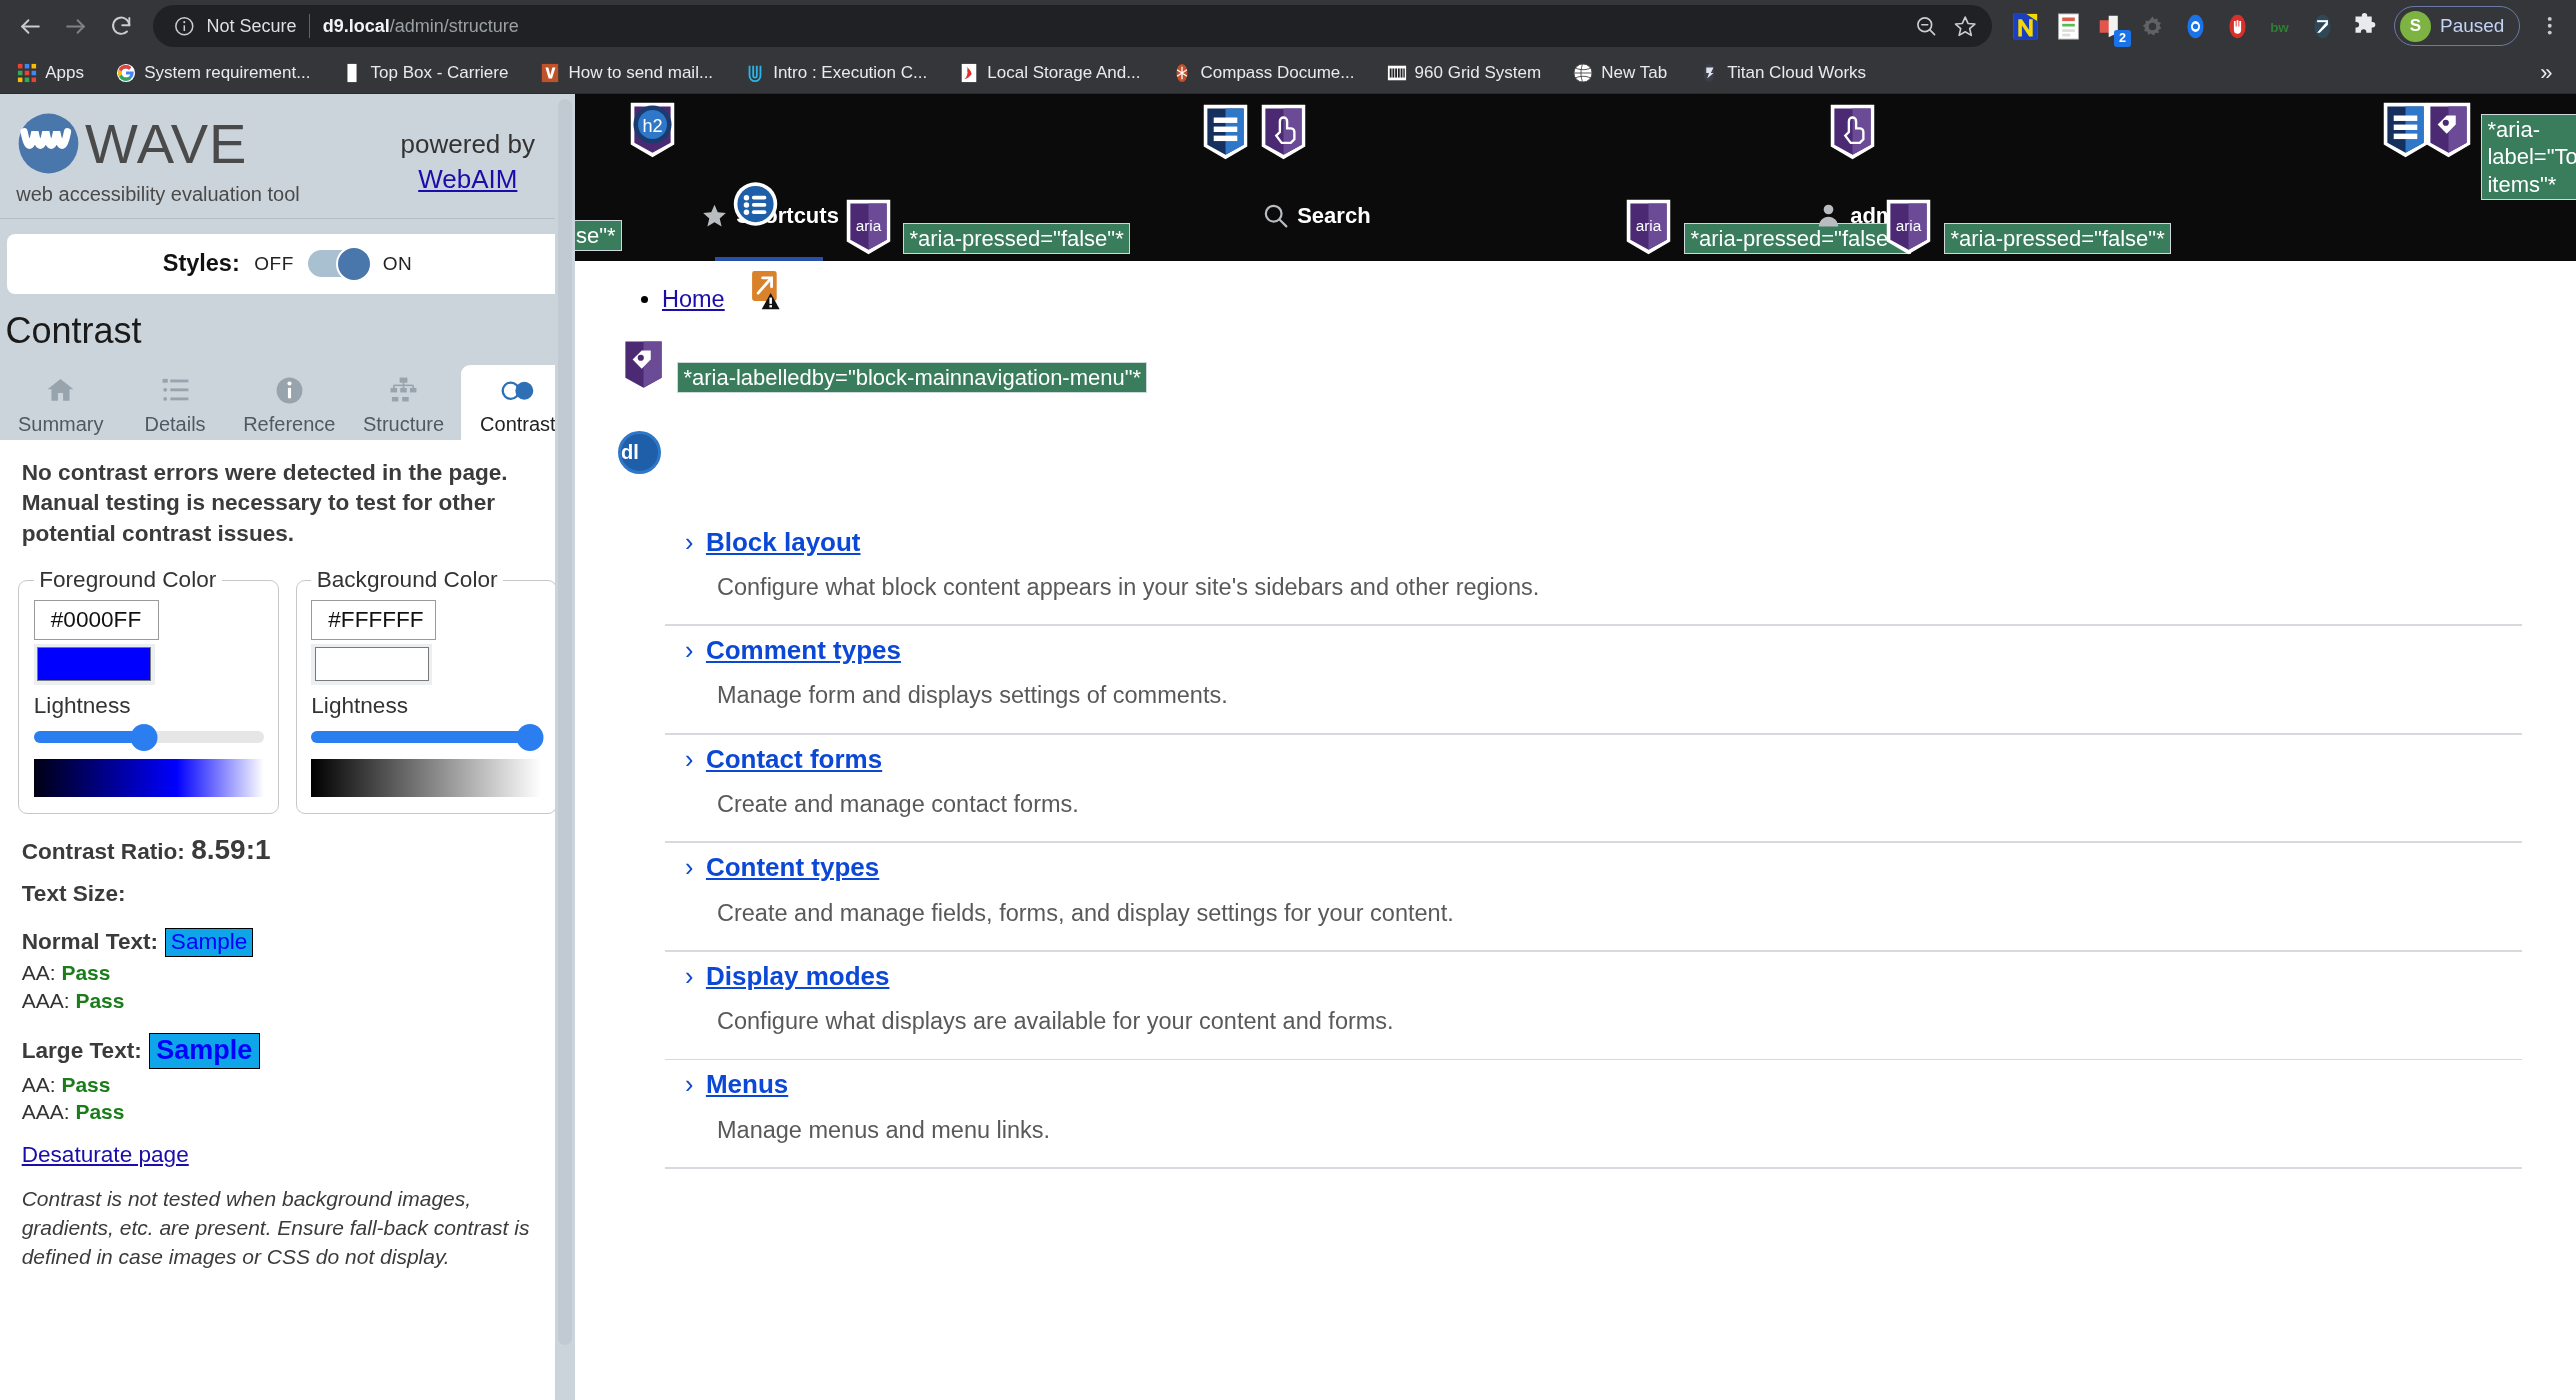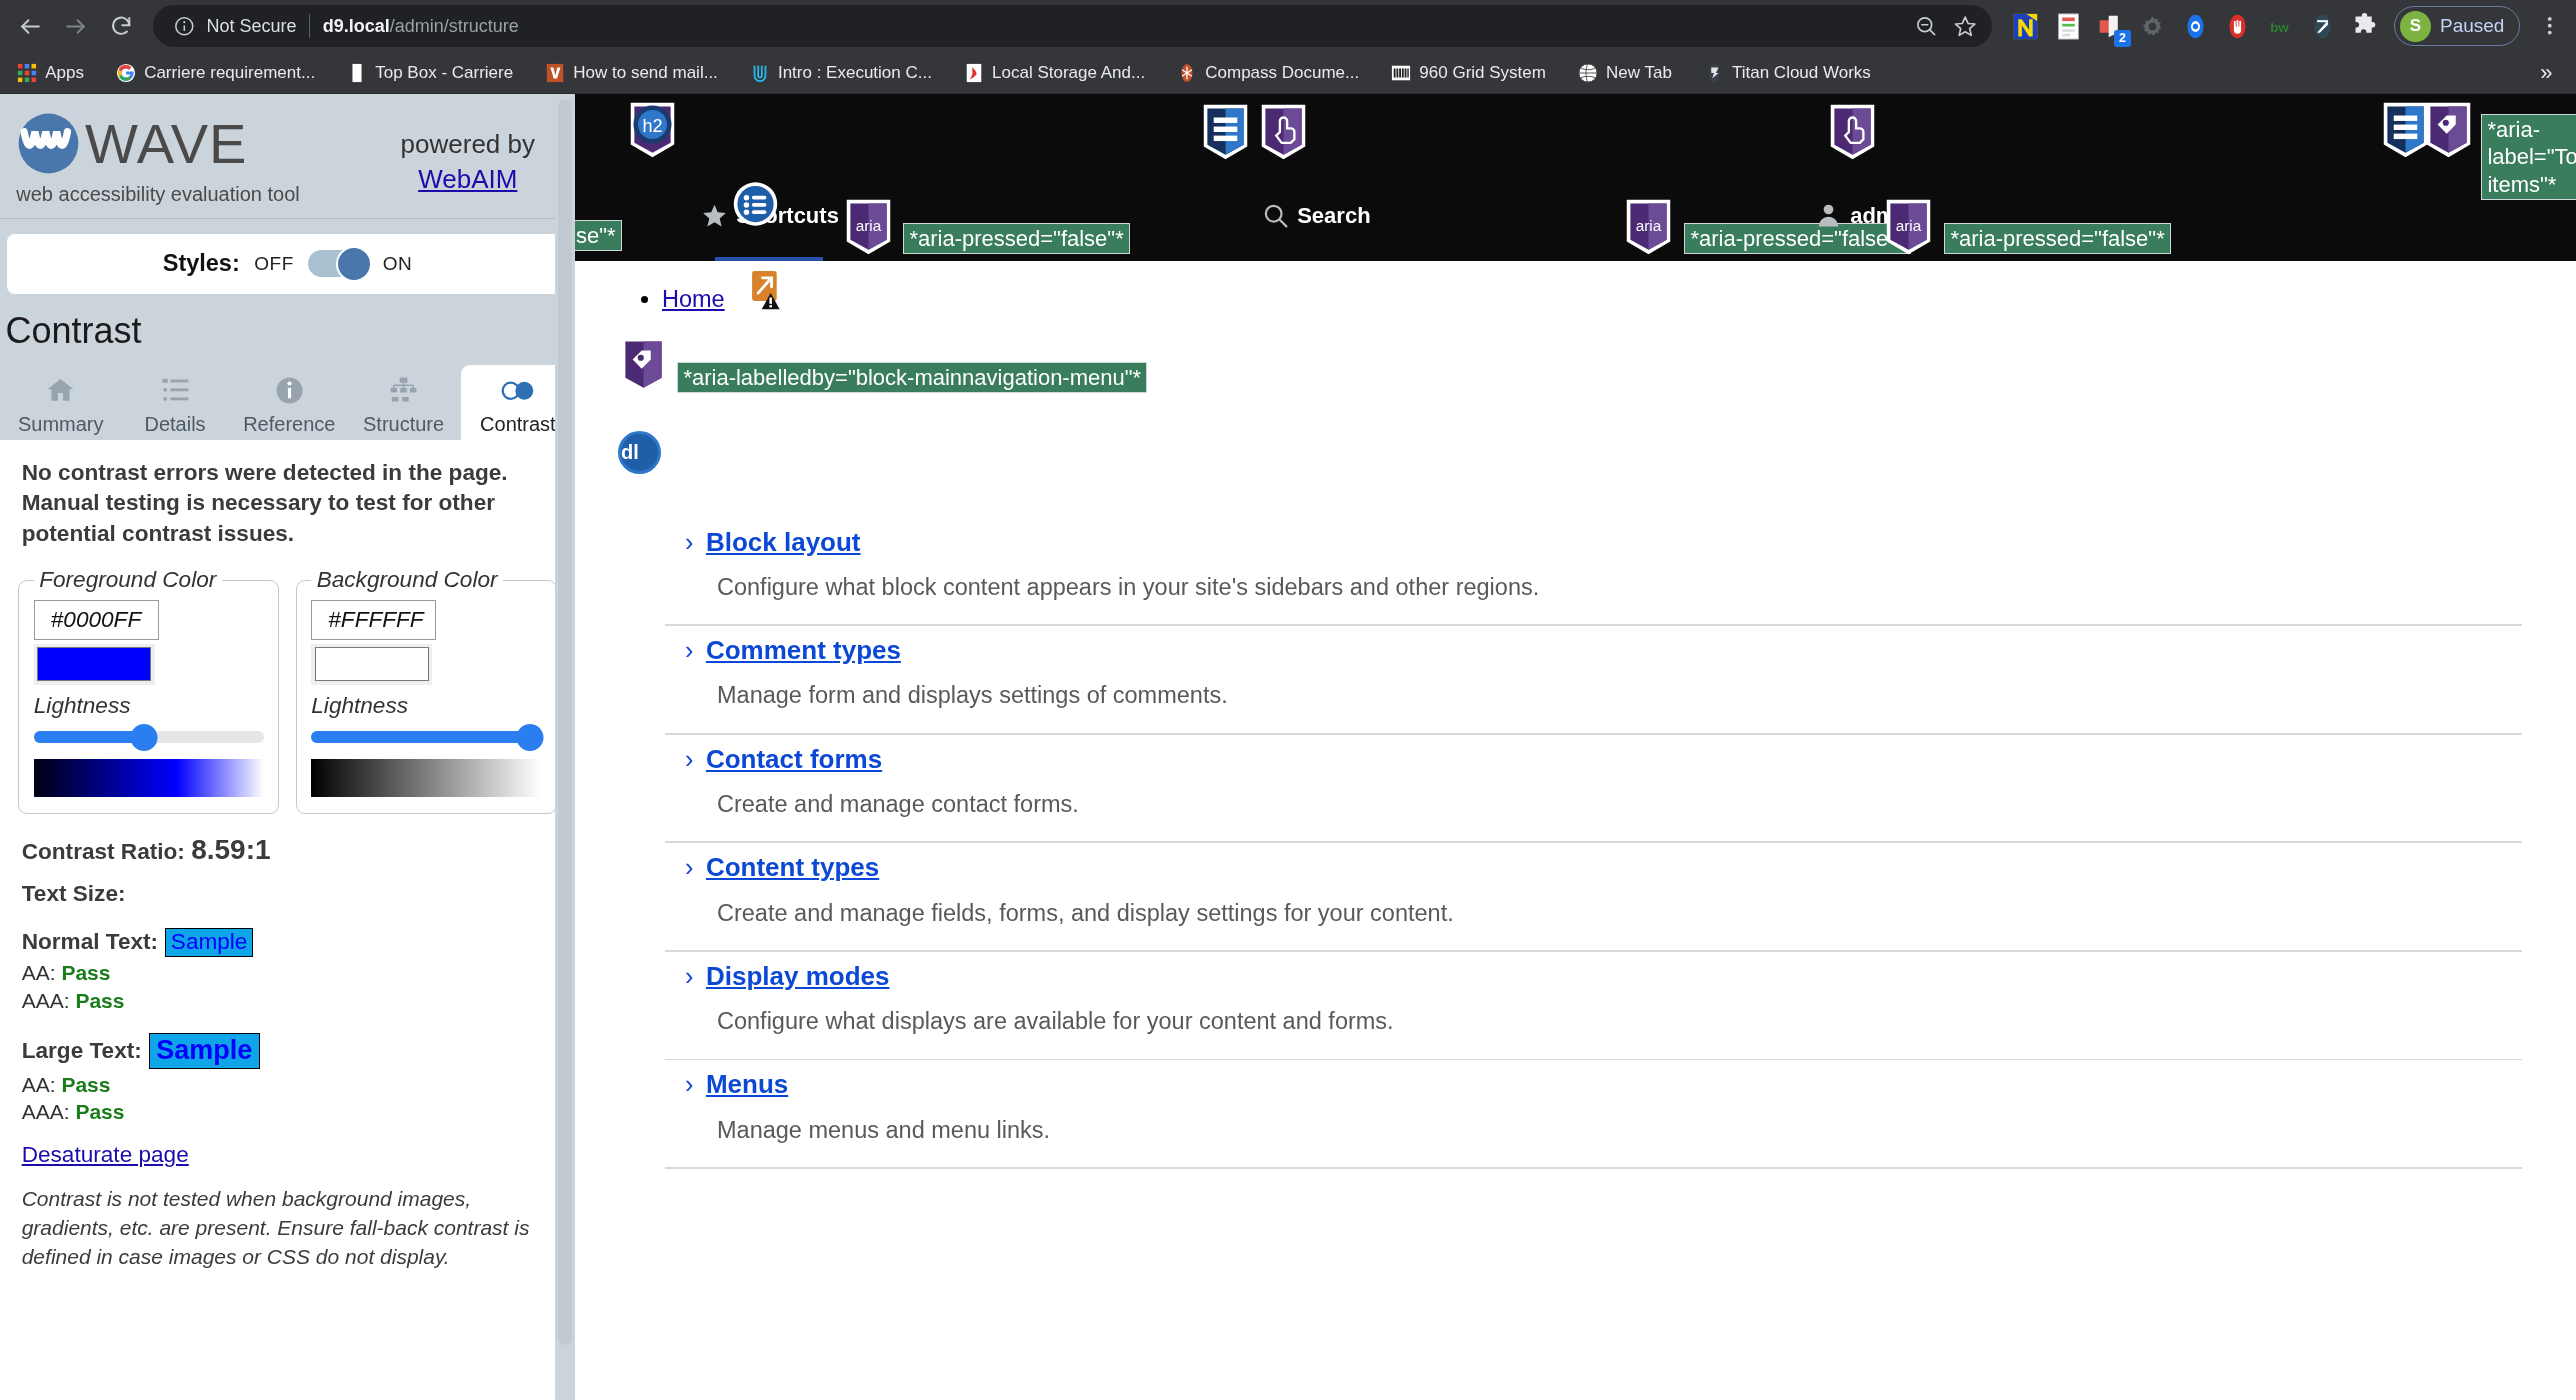--- a/index.html
+++ b/index.html
@@ -263,21 +263,20 @@
     line-height:1.35;
     margin:0 0 18px 5.4px;
   }
   #color-boxes { display:flex; gap:12.6px; }
   .color-field {
     flex:1;
     border:0.9px solid #c7c7c7;
     border-radius:9px;
     padding: 3.6px 14.5px 16.3px 14.5px;
     position:relative;
-    font-style:italic;
   }
   .color-field legend {
     font-size:22.6px;
     color:#333;
     padding:0 5.4px;
   }
   .hex-input {
     width: 125px;
     height:40px;
     border:0.9px solid #9a9a9a;
@@ -597,21 +596,21 @@
     <div class="bm">
       <span class="bm-ico">
         <svg width="20" height="20" viewBox="0 0 22 22">
             <circle cx="11" cy="11" r="10" fill="#fff"></circle>
             <path d="M11 9.3v3.4h4.8A4.9 4.9 0 0 1 11 16a5 5 0 1 1 3.3-8.7l2.5-2.5A8.5 8.5 0 1 0 19.5 11c0-.6-.1-1.1-.2-1.7z" fill="#4285f4"></path>
             <path d="M2.8 7.2l2.9 2.1A5 5 0 0 1 11 6a4.9 4.9 0 0 1 3.3 1.3l2.5-2.5A8.5 8.5 0 0 0 2.8 7.2z" fill="#ea4335"></path>
             <path d="M11 19.5a8.5 8.5 0 0 0 5.8-2.2l-2.7-2.2A5 5 0 0 1 6.2 13l-2.9 2.2A8.5 8.5 0 0 0 11 19.5z" fill="#34a853"></path>
             <path d="M3.3 15.2l2.9-2.2a5 5 0 0 1 0-3.7L3.3 7.2a8.5 8.5 0 0 0 0 8z" fill="#fbbc05"></path>
           </svg>
       </span>
-      <span>Carriere requirement...</span>
+      <span>System requirement...</span>
     </div>
 
     <div class="bm">
       <span class="bm-ico">
         <svg width="20" height="20" viewBox="0 0 22 22">
             <rect x="6" y="1" width="10" height="20" fill="#ffffff"></rect>
           </svg>
       </span>
       <span>Top Box - Carriere</span>
     </div>

